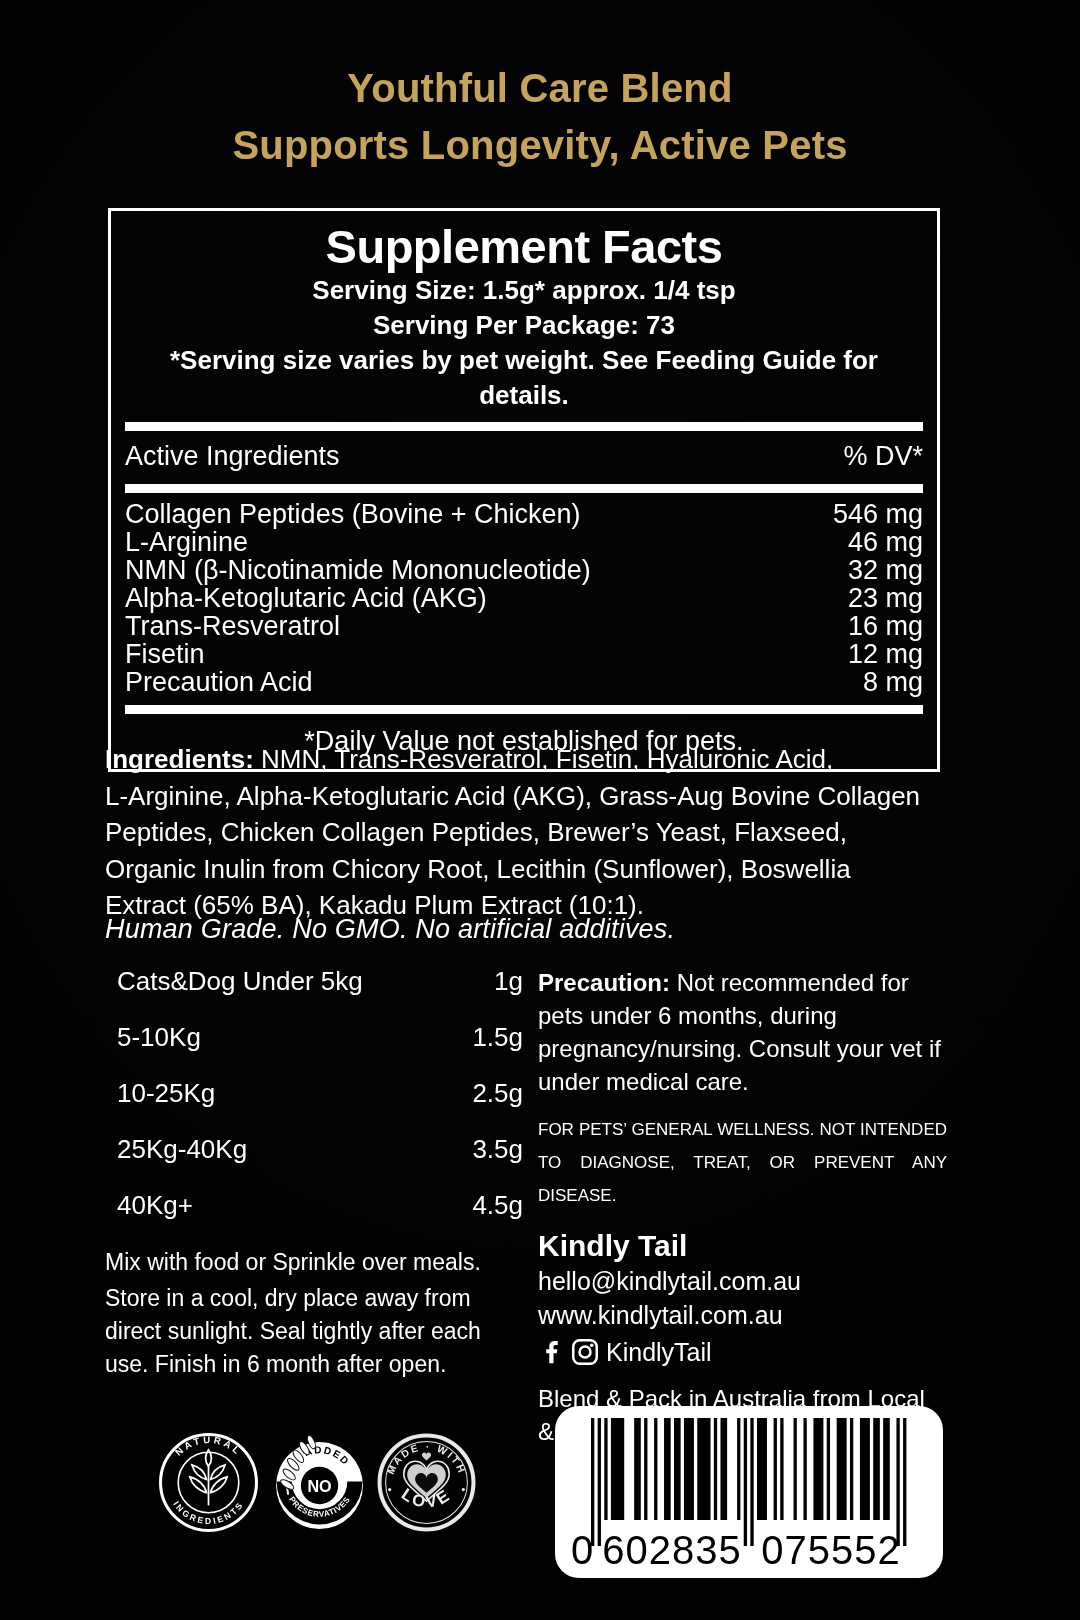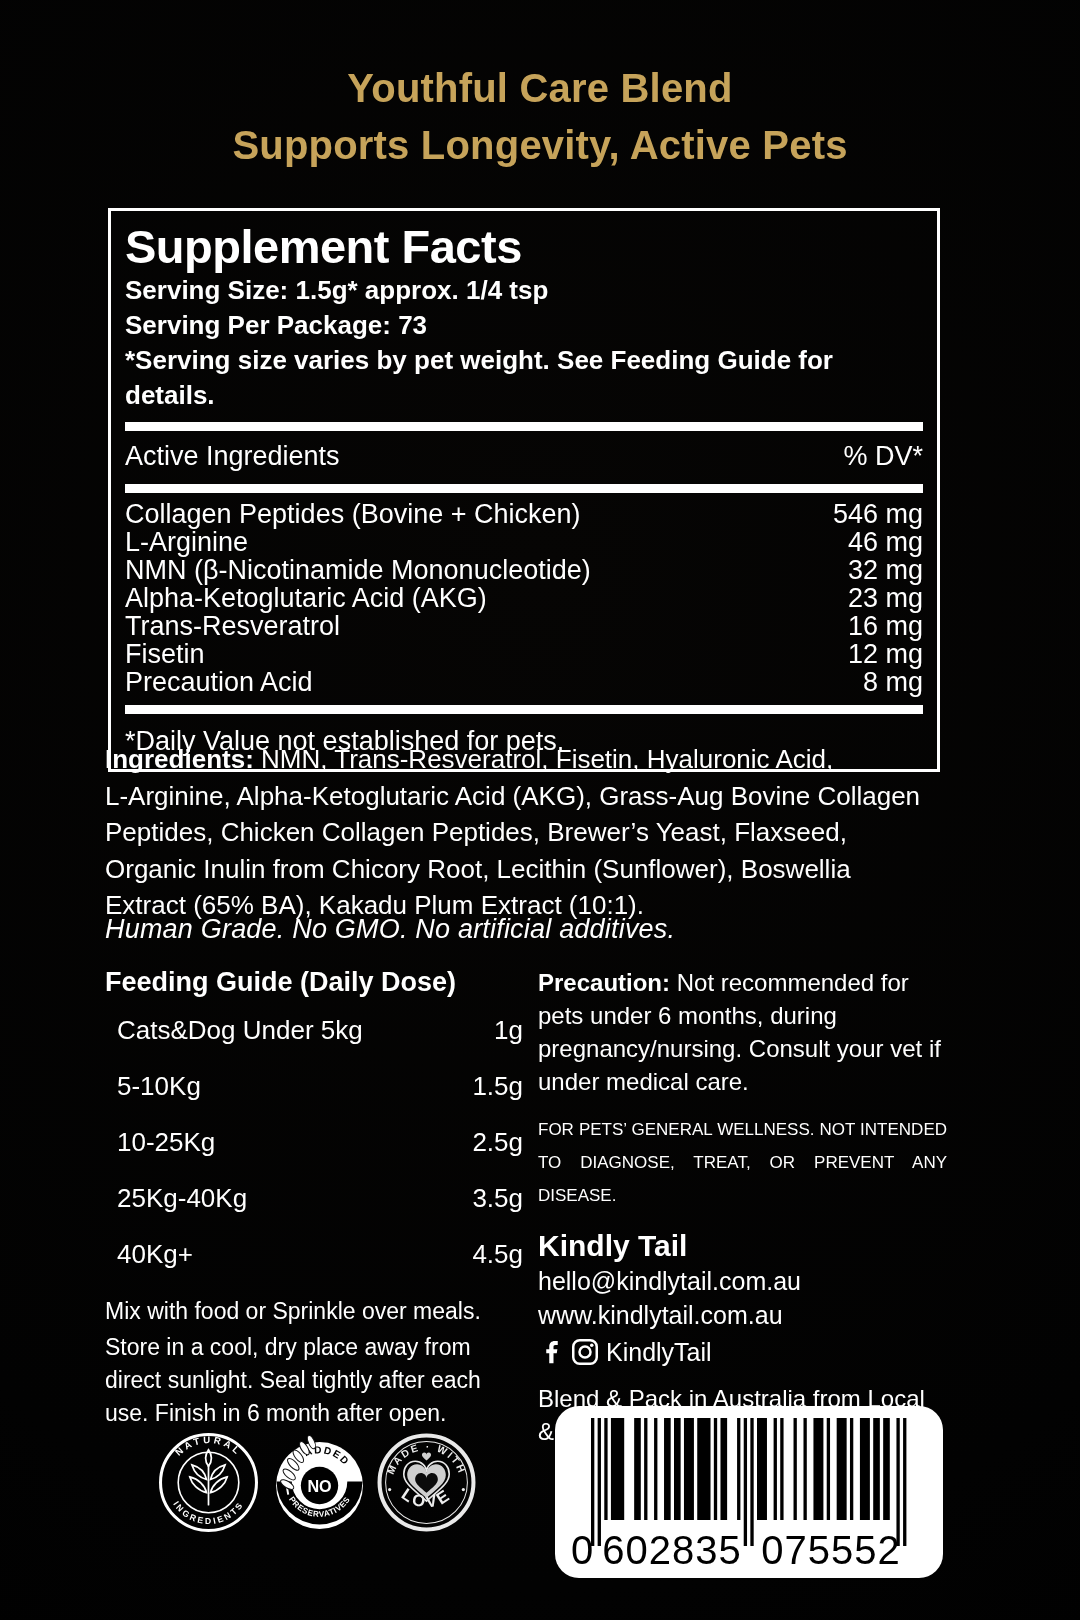--- a/index.html
+++ b/index.html
@@ -7,21 +7,21 @@
     position:relative; width:1080px; height:1620px; overflow:hidden;
     background: radial-gradient(120% 90% at 50% 35%, #060504 0%, #020202 70%, #000 100%);
     color:#fff; font-family:"Liberation Sans", sans-serif;
     -webkit-font-smoothing:antialiased;
   }
   
   .title { position:absolute; top:60px; left:0; right:0; text-align:center;
            font-size:40px; font-weight:bold; line-height:57px; letter-spacing:0.2px; }
   
   .facts { position:absolute; left:108px; top:208px; width:832px; box-sizing:border-box;
-           border:3px solid #fff; padding:10px 14px 12px; }
+           border:3px solid #fff; padding:10px 14px 12px;text-align:center; }
   .facts-title { font-size:47px; font-weight:bold; line-height:52px; letter-spacing:-0.5px; margin:0; }
   .serving-line { font-size:26px; font-weight:bold; line-height:35px; }
   .rule { height:9px; background:#fff; margin:9px 0 7px; }
   .af-head { display:flex; justify-content:space-between; font-size:27px; line-height:33px; padding:2px 0; }
   .af-row  { display:flex; justify-content:space-between; font-size:27px; line-height:28px; }
   .af-foot { font-size:27px; line-height:31px; padding-top:5px; }
   
   .ingredients { position:absolute; left:105px; top:741px; width:850px;
                  font-size:26px; line-height:36.5px; }
   .ingredients div { white-space:nowrap; }
@@ -113,21 +113,20 @@
     <div>L-Arginine, Alpha-Ketoglutaric Acid (AKG), Grass-Aug Bovine Collagen</div>
     <div>Peptides, Chicken Collagen Peptides, Brewer’s Yeast, Flaxseed,</div>
     <div>Organic Inulin from Chicory Root, Lecithin (Sunflower), Boswellia</div>
     <div>Extract (65% BA), Kakadu Plum Extract (10:1).</div>
   </div>
 
   <div class="claims">Human Grade. No GMO. No artificial additives.</div>
 
   <div class="cols">
     <div class="col-left">
-      <div class="fg-title">Feeding Guide (Daily Dose)</div>
       <div class="fg-row">
         <span>Cats&amp;Dog Under 5kg</span>
         <span>1g</span>
       </div>
       <div class="fg-row">
         <span>5-10Kg</span>
         <span>1.5g</span>
       </div>
       <div class="fg-row">
         <span>10-25Kg</span>

